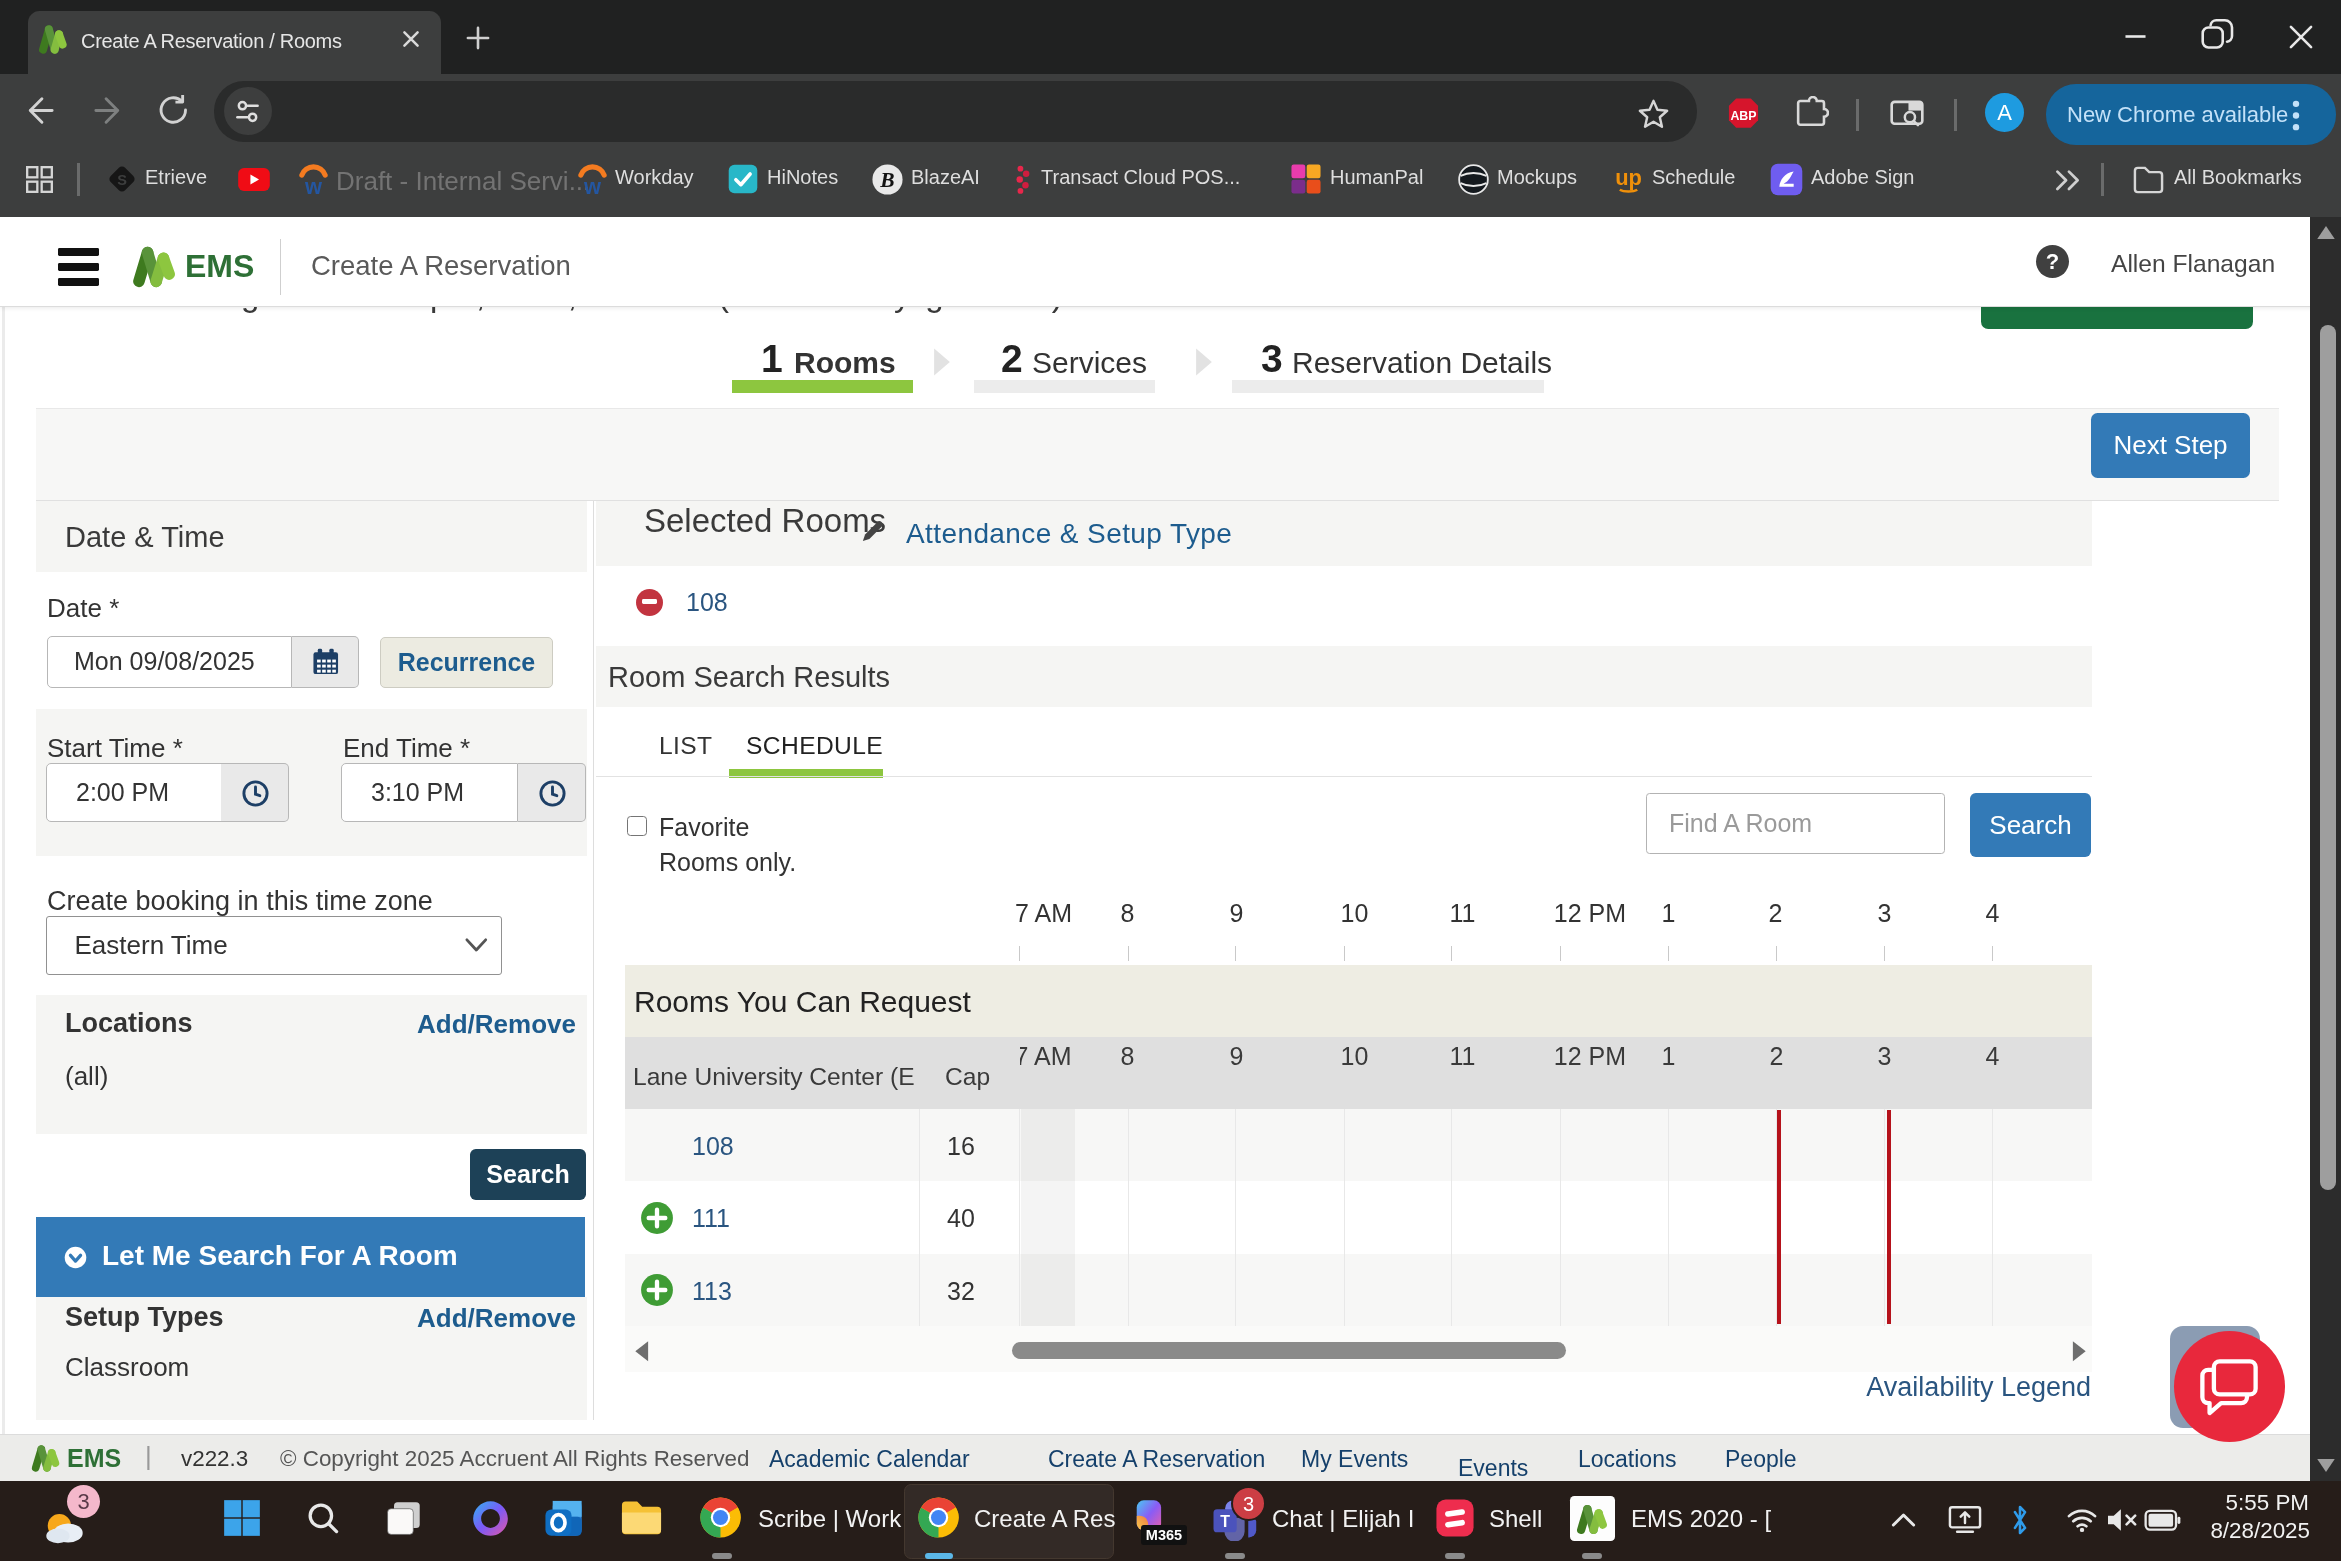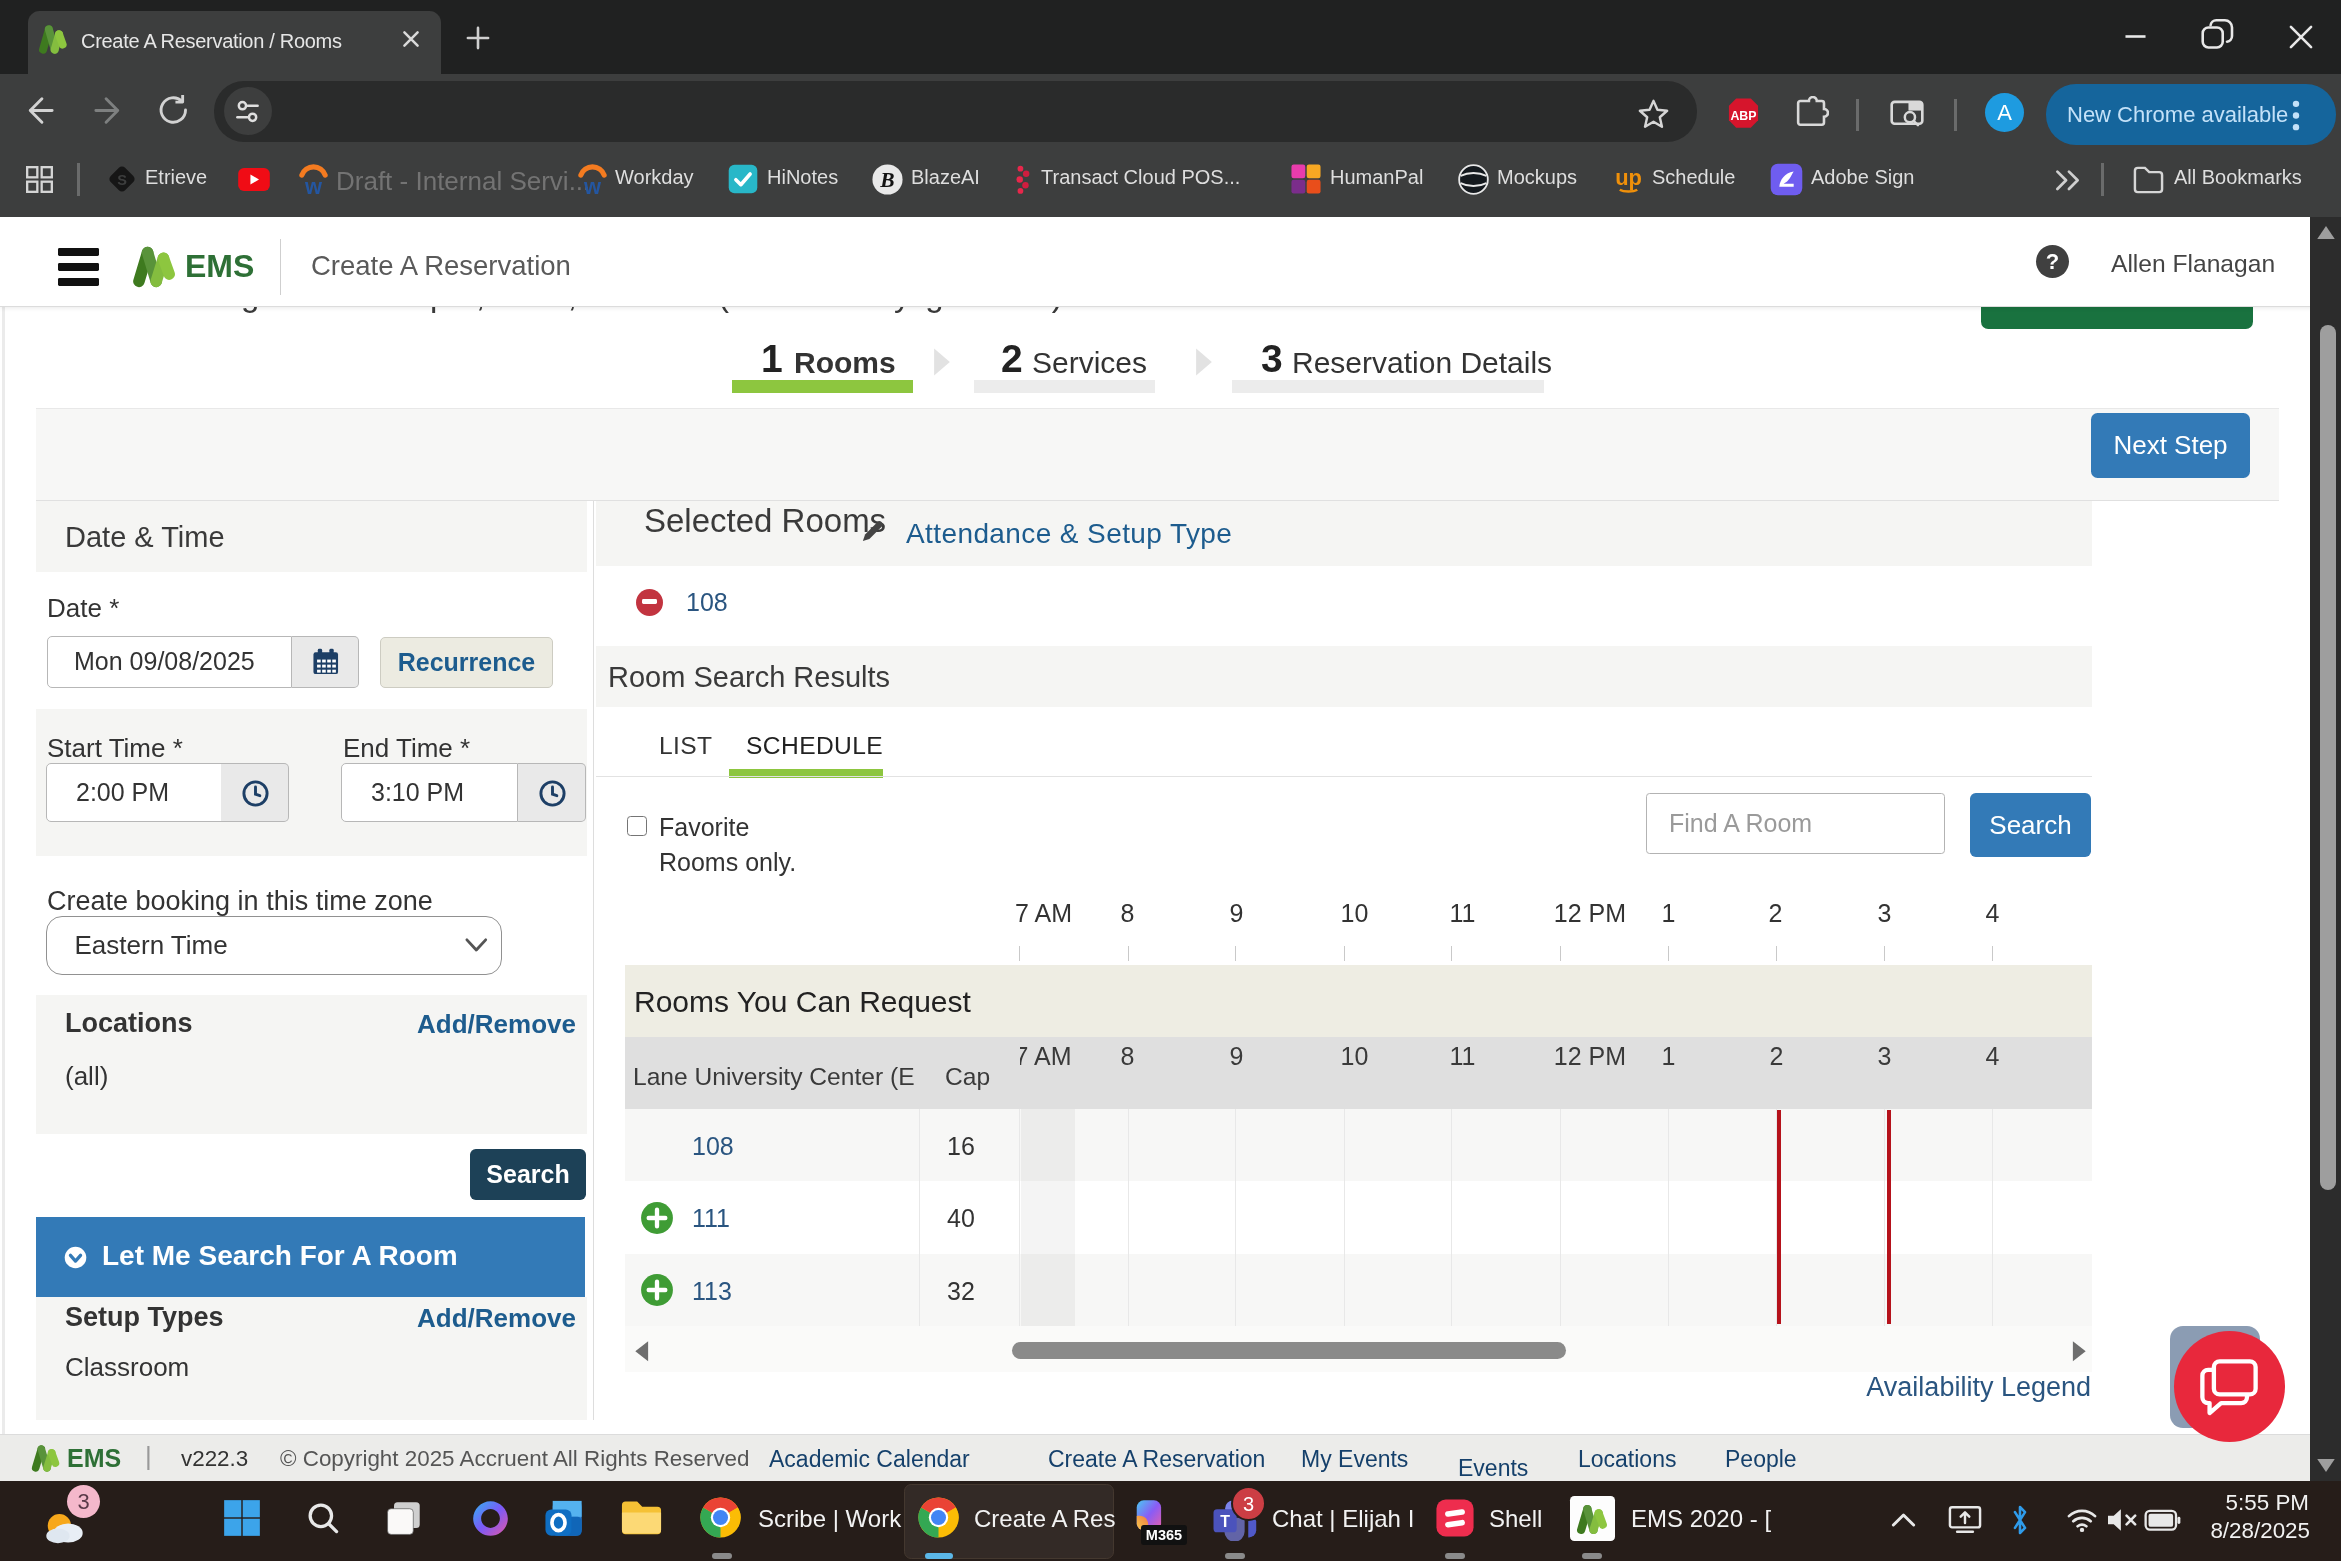--- a/index.html
+++ b/index.html
@@ -248,21 +248,21 @@
     <path d="M20 11 L20 21 L26 23" stroke="#1d3f66" stroke-width="4" fill="none" stroke-linecap="round"></path>
   </svg>
   <div class="abs" style="left:341px;top:546px;width:177px;height:59px;background:#fff;border:1.4px solid #b7b7b7;border-radius:5px 0 0 5px;font-size:25px;color:#333;line-height:56px;padding-left:29px;">3:10 PM</div>
   <div class="abs" style="left:518px;top:546px;width:68px;height:59px;background:#e9e9e9;border:1.4px solid #b7b7b7;border-left:none;border-radius:0 5px 5px 0;"></div>
   <svg class="abs" style="left:538px;top:562px;" width="29" height="29" viewBox="0 0 40 40">
     <circle cx="20" cy="20" r="16" fill="none" stroke="#1d3f66" stroke-width="4"></circle>
     <path d="M20 11 L20 21 L26 23" stroke="#1d3f66" stroke-width="4" fill="none" stroke-linecap="round"></path>
   </svg>
 
   <div class="abs" style="left:47px;top:669px;font-size:27px;color:#333;">Create booking in this time zone</div>
-  <div class="abs" style="left:46px;top:699px;width:456px;height:59px;background:#fff;border:1.4px solid #919191;border-radius:16px;font-size:26px;color:#333;line-height:56px;padding-left:27.5px;">Eastern Time</div>
+  <div class="abs" style="left:46px;top:699px;width:456px;height:59px;background:#fff;border:1.4px solid #919191;border-radius:3px;font-size:26px;color:#333;line-height:56px;padding-left:27.5px;">Eastern Time</div>
   <svg class="abs" style="left:464px;top:720px;" width="24.6" height="17.3" viewBox="0 0 34 24">
     <path d="M4 4 L17 18 L30 4" stroke="#555" stroke-width="4" fill="none" stroke-linecap="round" stroke-linejoin="round"></path>
   </svg>
 
   <div class="abs" style="left:36px;top:778px;width:551px;height:139px;background:#f5f5f3;"></div>
   <div class="abs" style="left:65px;top:791px;font-size:27px;font-weight:bold;color:#333;">Locations</div>
   <div class="abs" style="left:361px;top:792px;width:215px;font-size:26px;font-weight:bold;color:#1d5c8e;text-align:right;">Add/Remove</div>
   <div class="abs" style="left:65px;top:844px;font-size:26px;color:#333;">(all)</div>
 
   <div class="abs" style="left:470px;top:932px;width:116px;height:51px;background:#1d4157;border-radius:5.8px;color:#fff;font-size:25px;font-weight:bold;text-align:center;line-height:51px;">Search</div>

